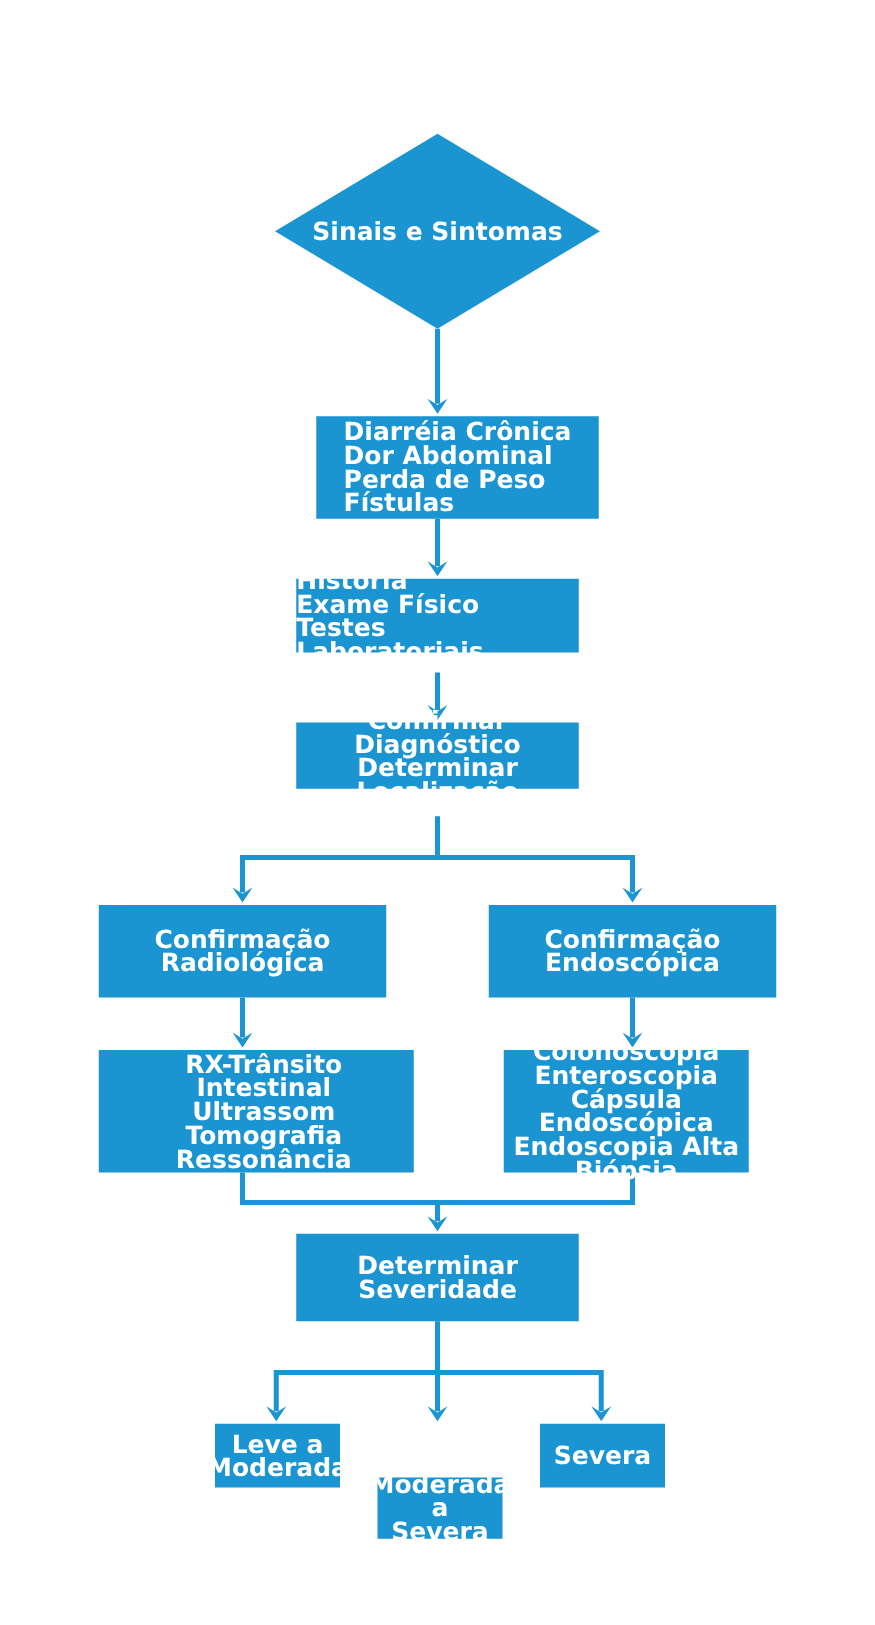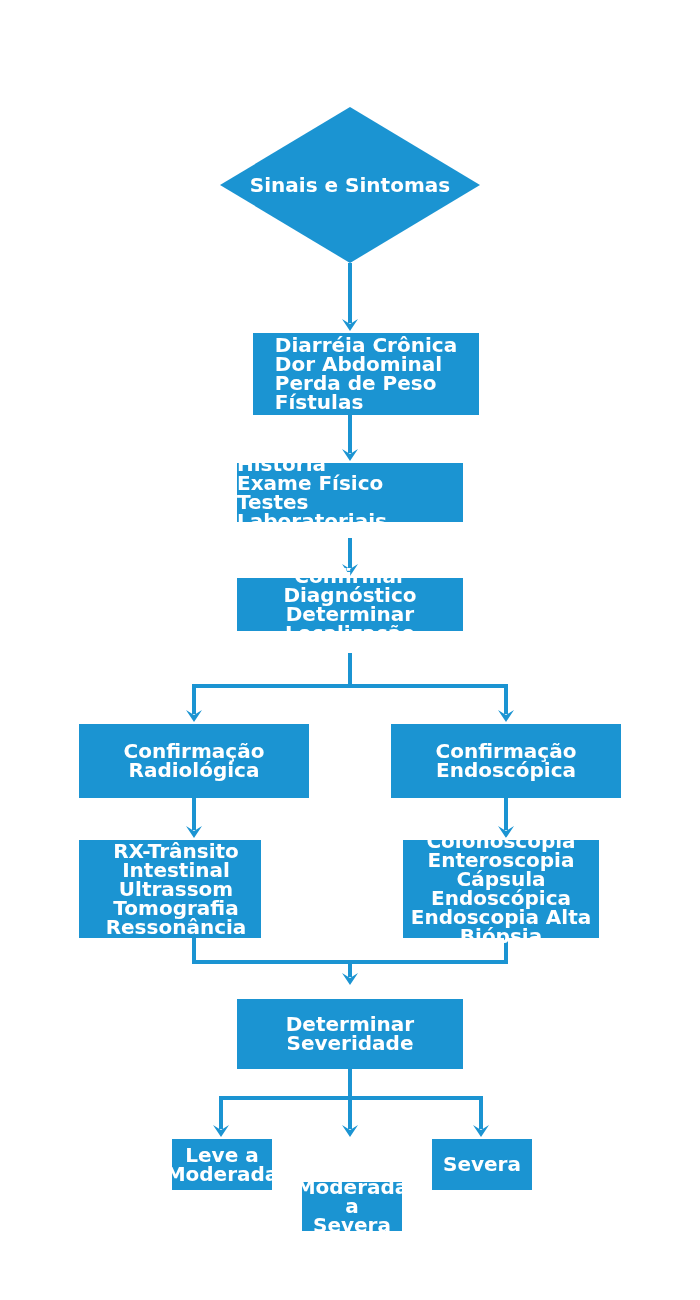--- a/index.html
+++ b/index.html
@@ -117,36 +117,36 @@
   <div class="node" style="left:79px; top:724px; width:230px; height:74px;">
     <div class="inner">Confirmação
 Radiológica</div>
   </div>
 
   <div class="node" style="left:391px; top:724px; width:230px; height:74px;">
     <div class="inner">Confirmação
 Endoscópica</div>
   </div>
 
-  <div class="node" style="left:79px; top:840px; width:182px; height:98px;padding-left:12px;">
+  <div class="node" style="left:79px; top:840px; width:252px; height:98px;padding-left:12px;">
     <div class="inner">RX-Trânsito Intestinal
 Ultrassom
 Tomografia
 Ressonância</div>
   </div>
 
   <div class="node" style="left:403px; top:840px; width:196px; height:98px;">
     <div class="inner">Colonoscopia
 Enteroscopia
 Cápsula Endoscópica
 Endoscopia Alta
 Biópsia</div>
   </div>
 
-  <div class="node" style="left:237px; top:987px; width:226px; height:70px;margin-top:12px;">
+  <div class="node" style="left:237px; top:987px; width:226px; height:70px;">
     <div class="inner">Determinar
 Severidade</div>
   </div>
 
   <div class="node" style="left:172px; top:1139px; width:100px; height:51px;">
     <div class="inner">Leve a
 Moderada</div>
   </div>
 
   <div class="node" style="left:302px; top:1139px; width:100px; height:49px;margin-top:43px;">

